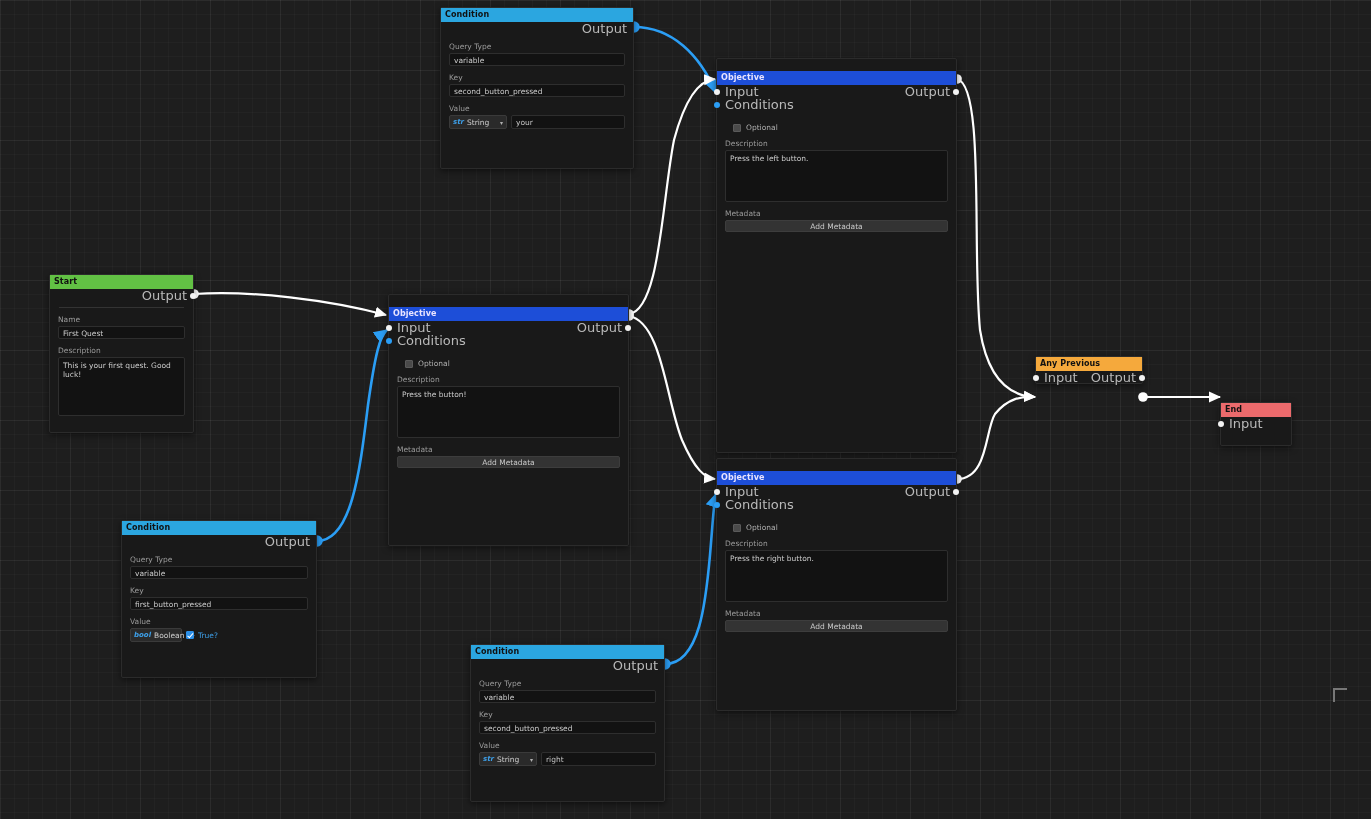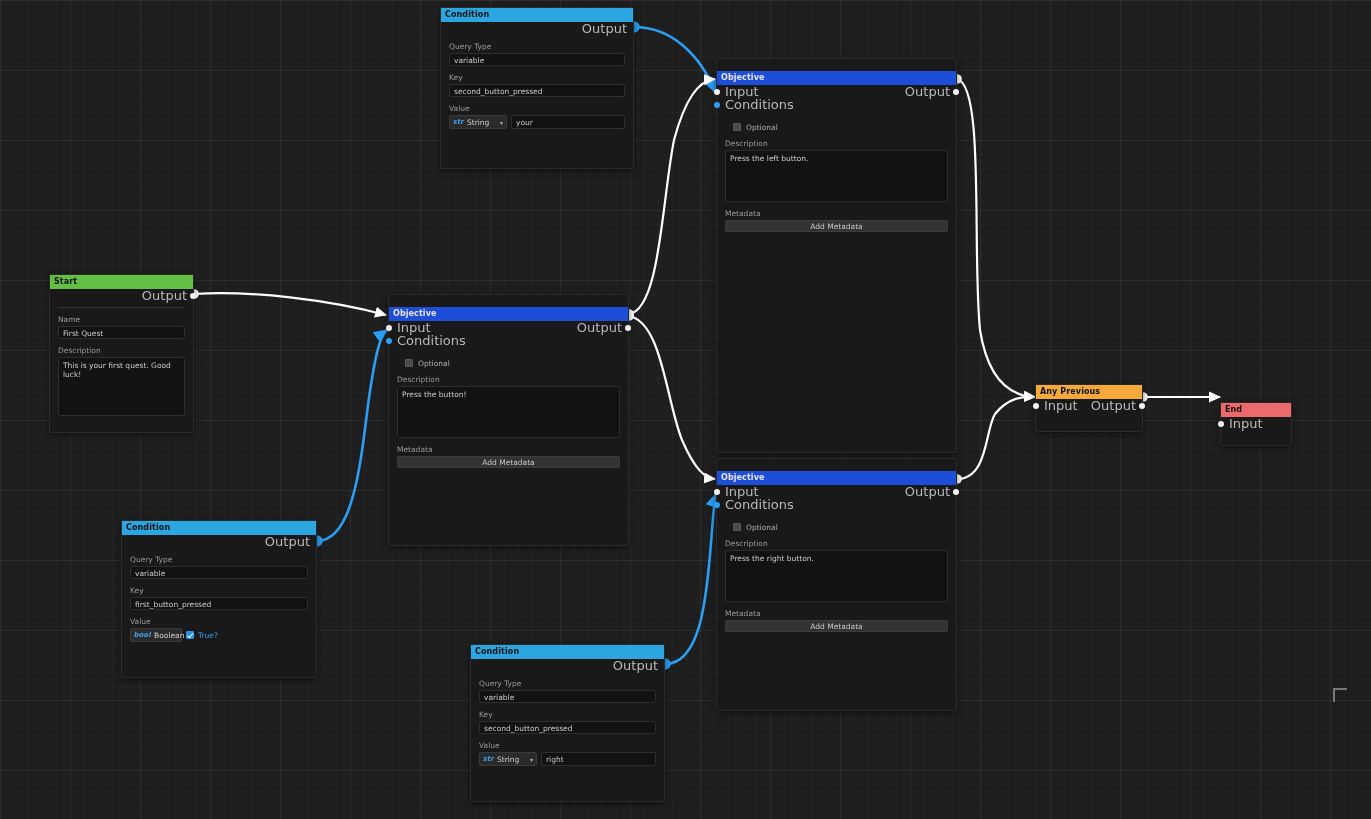--- a/index.html
+++ b/index.html
@@ -175,21 +175,21 @@
     left: 2px; top: 0px;
     width: 2px; height: 4.5px;
     border: solid #fff;
     border-width: 0 1.3px 1.3px 0;
     transform: rotate(42deg);
   }
   .cb-label { font-size: 7.5px; color: #b0b0b0; }
   .cb-label.blue { color: #3d9fe8; }
   .optional-row {
     display: flex;
-    align-items: flex-start;
+    align-items: flex-end;
     gap: 5px;
     padding: 0 8px;
     margin-top: 12px;
     padding-left: 16px;
   }
   .btn {
     margin: 0 8px;
     height: 12px;
     line-height: 12px;
     text-align: center;
@@ -415,21 +415,21 @@
     <div class="field">
       <div class="field-label">Description</div>
       <div class="textarea" style="height:52px;">Press the right button.</div>
     </div>
     <div class="field">
       <div class="field-label">Metadata</div>
     </div>
     <div class="btn">Add Metadata</div>
   </div>
 
-  <div class="node" style="left:1035px; top:384px; width:108px; height:48px;">
+  <div class="node" style="left:1035px; top:356px; width:108px; height:28px;">
     <div class="node-header hdr-any">Any Previous</div>
     <div class="port-row">
       <span class="port-dot left"></span>
       <span class="port-label-left">Input</span>
       <span class="port-label-right">Output</span>
       <span class="port-dot right"></span>
     </div>
   </div>
 
   <div class="node" style="left:1220px; top:376px; width:72px; height:44px;margin-top:26px;">

